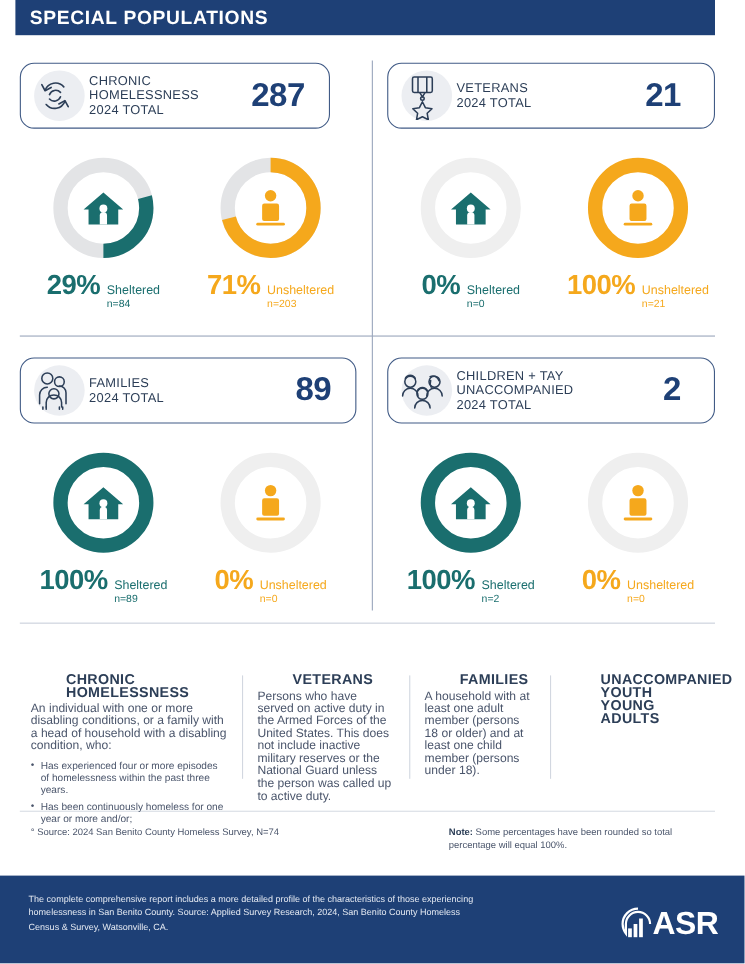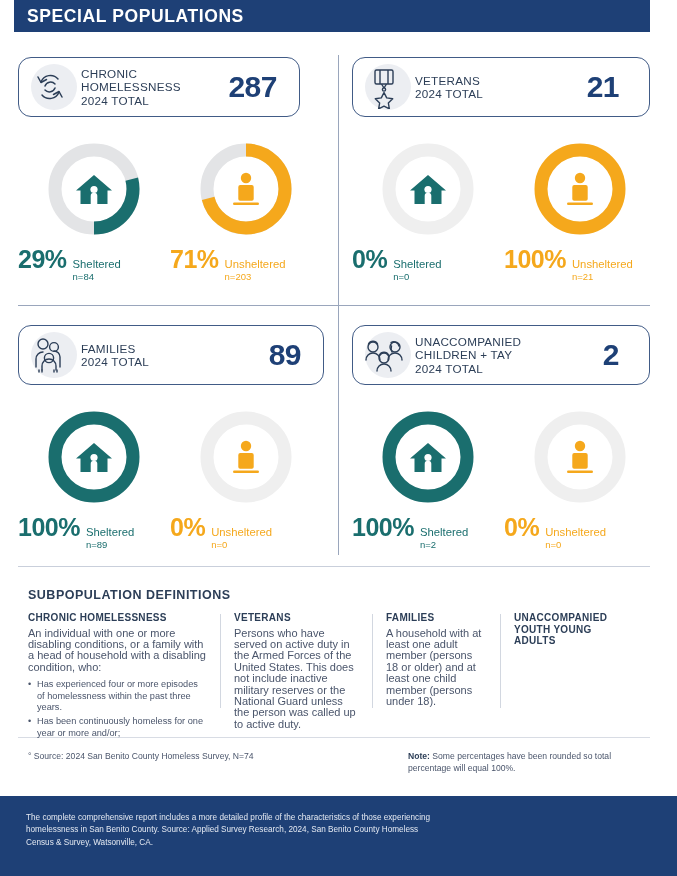--- a/index.html
+++ b/index.html
@@ -88,21 +88,21 @@
     display: flex;
   }
   .donut-block { width: 152px; text-align: center; }
   .donut-wrap { position: relative; width: 100px; height: 100px; margin: 0 auto; }
   .donut-wrap svg { display: block; }
   .donut-center {
     position: absolute; left: 0; top: 0; width: 100px; height: 100px;
     display: flex; align-items: center; justify-content: center;
   }
   .stat-line {
-    display: flex; align-items: baseline; 
+    display: flex; align-items: baseline; justify-content: center;
     margin-top: 6px;
   }
   .pct {
     font-size: 25px; font-weight: bold; letter-spacing: -0.5px;
   }
   .pct.teal { color: #1a6e6e; }
   .pct.gold { color: #f5a81c; }
   .stat-text { text-align: left; margin-left: 6px; }
   .stat-label { font-size: 11.3px; line-height: 12px; }
   .stat-label.teal { color: #1a6e6e; }
@@ -124,22 +124,22 @@
   .def-col { padding-right: 14px; position: relative; }
   .def-col.c1 { width: 192px; }
   .def-col.c2 { width: 152px; padding-left: 14px; }
   .def-col.c3 { width: 128px; padding-left: 14px; }
   .def-col.c4 { width: 148px; padding-left: 14px; }
   .def-col.sep::before {
     content: ""; position: absolute; left: 0; top: 2px;
     width: 1px; height: 94px; background: #d2d7e0;
   }
   .def-head {
-    font-size: 10px; font-weight: bold; letter-spacing: 0.3px;
-    color: #2c3e57; line-height: 11.5px; margin-bottom: 4px;
+    font-size: 13px; font-weight: bold; letter-spacing: 0.3px;
+    color: #2c3e57; line-height: 11.5px; margin-bottom: 4px; margin-left: 32px;
   }
   .def-body {
     font-size: 11px; line-height: 11.4px; color: #4a5straight;
     color: #4a556b;
   }
   .def-bullets { list-style: none; margin-top: 6px; }
   .def-bullets li {
     font-size: 9.2px; line-height: 11.4px; color: #4a556b;
     padding-left: 9px; position: relative; margin-bottom: 3px;
   }
@@ -401,22 +401,22 @@
           <path d="M6.5 9 a5 5 0 0 1 9 0" stroke-linecap="round"></path>
           <circle cx="33" cy="12" r="5"></circle>
           <path d="M26 25 a7 7 0 0 1 14 0" stroke-linecap="round"></path>
           <path d="M29 7.5 a5.5 5.5 0 0 1 8 3.5 M30 17 q-1.5 -3 -0.5 -6" stroke-linecap="round"></path>
           <circle cx="22" cy="23" r="5"></circle>
           <path d="M15 36 a7 7 0 0 1 14 0" stroke-linecap="round"></path>
           <path d="M17.5 20 a5 5 0 0 1 9 0" stroke-linecap="round"></path>
         </svg>
       </div>
       <div class="card-label">
+        <div>CHILDREN + TAY</div>
         <div>UNACCOMPANIED</div>
-        <div>CHILDREN + TAY</div>
         <div>2024 TOTAL</div>
       </div>
       <div class="card-total narrow">2</div>
     </div>
 
     <div class="donut-row" style="left:0; top:82px;">
       <div class="donut-block">
         <div class="donut-wrap">
           <svg width="100" height="100" viewBox="0 0 100 100">
             <circle cx="50" cy="50" r="39" fill="none" stroke="#1a6e6e" stroke-width="13"></circle>
@@ -455,21 +455,20 @@
           <span class="pct gold">0%</span>
           <span class="stat-text">
             <span class="stat-label gold" style="display:block">Unsheltered</span>
             <span class="stat-n gold" style="display:block">n=0</span>
           </span>
         </div>
       </div>
     </div>
   </div>
 
-  <div class="defs-title">SUBPOPULATION DEFINITIONS</div>
   <div class="defs-grid">
     <div class="def-col c1">
       <div class="def-head">CHRONIC HOMELESSNESS</div>
       <div class="def-body">An individual with one or more disabling conditions, or a family with a head of household with a disabling condition, who:</div>
       <ul class="def-bullets">
         <li>Has experienced four or more episodes of homelessness within the past three years.</li>
         <li>Has been continuously homeless for one year or more and/or;</li>
       </ul>
     </div>
     <div class="def-col c2 sep">
@@ -489,15 +488,24 @@
     <div class="footnote">° Source: 2024 San Benito County Homeless Survey, N=74</div>
   </div>
   <div class="note-block">
     <div class="footnote">
       <b>Note:</b><span> Some percentages have been rounded so total percentage will equal 100%.</span>
     </div>
   </div>
 
   <div class="footer-band">
     <div class="footer-text">The complete comprehensive report includes a more detailed profile of the characteristics of those experiencing homelessness in San Benito County.  Source: Applied Survey Research, 2024, San Benito County Homeless Census &amp; Survey, Watsonville, CA.</div>
+    <div class="footer-logo">
+      <svg width="34" height="34" viewBox="0 0 34 34">
+        <path d="M17 3 a14 14 0 0 0 -14 14 a14 14 0 0 0 3 8.6 L6 25 L6 17 a11 11 0 0 1 22 0" fill="none" stroke="#ffffff" stroke-width="2"></path>
+        <rect x="8" y="21" width="3.4" height="8" fill="#ffffff"></rect>
+        <rect x="13" y="17" width="3.4" height="12" fill="#ffffff"></rect>
+        <rect x="18" y="12" width="3.4" height="17" fill="#ffffff"></rect>
+      </svg>
+      <span class="asr-word">ASR</span>
+    </div>
   </div>
 
 </div>
 
 </body></html>

